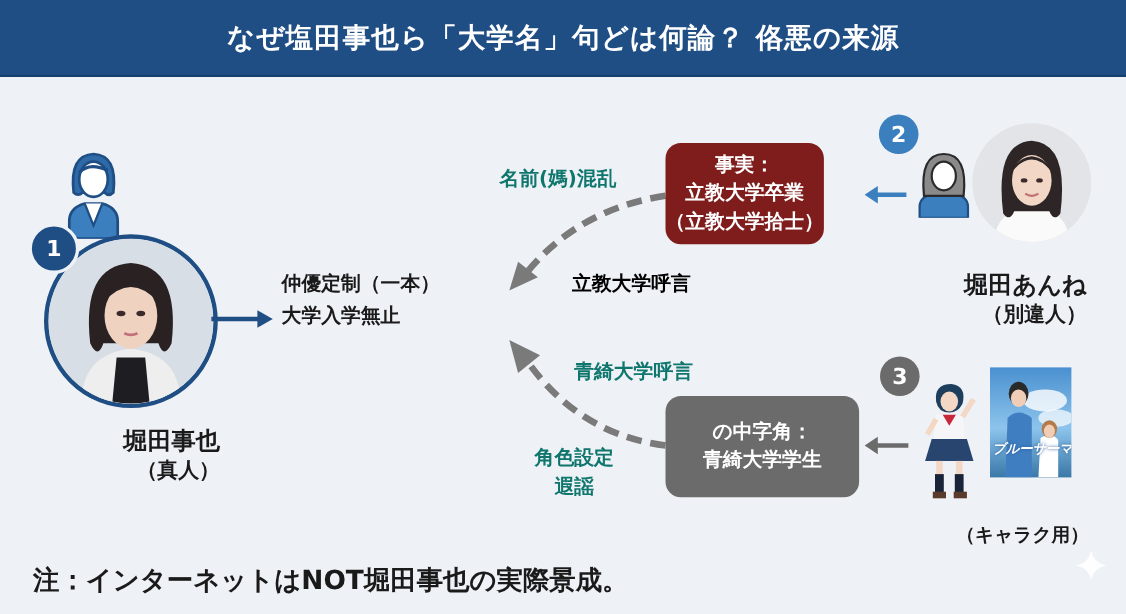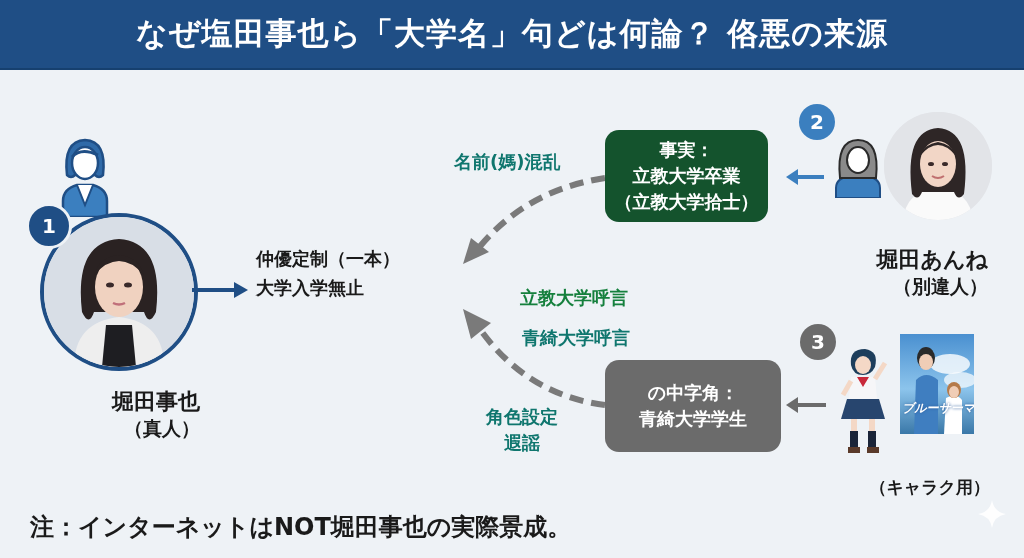--- a/index.html
+++ b/index.html
@@ -8,21 +8,21 @@
     background:#eef2f6;
     font-family:"DejaVu Sans", "Liberation Sans", sans-serif;
     color:#1a1a1a;
   }
   .header {
     position:absolute; left:0; top:0; width:1024px; height:68px;
     background:#1f4e85; border-bottom:2px solid #16406f;
     display:flex; align-items:center; justify-content:center;
   }
   .header h1 {
-    margin:16px; color:#ffffff; font-size:31px; font-weight:bold; letter-spacing:1px;
+    margin:16px; color:#ffffff; font-size:25px; font-weight:bold; letter-spacing:1px;
   }
   .abs { position:absolute; }
   .badge {
     position:absolute; border-radius:50%; color:#fff; font-weight:bold;
     display:flex; align-items:center; justify-content:center; font-size:20px;
   }
   .photo-circle {
     position:absolute; border-radius:50%; overflow:hidden;
   }
   .name {
@@ -31,21 +31,21 @@
   .name .sub { font-size:19px; font-weight:bold; }
   .records {
     position:absolute; left:256px; top:244px; font-size:18px; font-weight:bold; line-height:29px;
   }
   .box {
     position:absolute; border-radius:14px; color:#fff; text-align:center;
     font-size:18px; font-weight:bold; line-height:26px;
     display:flex; flex-direction:column; justify-content:center;
   }
   .label-gray { position:absolute; color:#0f766e; font-size:18px; font-weight:bold; }
-  .label-blue { position:absolute; color:#15803d; font-size:18px; font-weight:bold;margin-top:40px; }
+  .label-blue { position:absolute; color:#000000; font-size:18px; font-weight:bold; }
   .note { position:absolute; left:30px; top:511px; font-size:24px; font-weight:bold; }
 </style>
 </head>
 <body>
 
 <div class="header">
   <h1>なぜ塩田事也ら「大学名」句どは何論？ 佫悪の来源</h1>
 </div>
 
 <svg class="abs" style="left:55px;top:135px" width="60" height="82" viewBox="0 0 60 82">
@@ -96,21 +96,21 @@
 </svg>
 
 <div class="label-gray" style="left:454px;top:150px">名前(媽)混乱</div>
 <div class="label-blue" style="left:520px;top:246px">立教大学呼言</div>
 <div class="label-gray" style="left:522px;top:326px">青綺大学呼言</div>
 <div class="label-gray" style="left:472px;top:404px;text-align:center;line-height:26px;width:100px">
   <div>角色設定</div>
   <div>遐謡</div>
 </div>
 
-<div class="box" style="left:605px;top:130px;width:163px;height:92px;background:#14532d">
+<div class="box" style="left:605px;top:130px;width:144px;height:92px;background:#7f1d1d">
   <div>事実：</div>
   <div>立教大学卒業</div>
   <div>（立教大学拾士）</div>
 </div>
 
 <div class="box" style="left:605px;top:360px;width:176px;height:92px;background:#6b6b6b">
   <div>の中字角：</div>
   <div>青綺大学学生</div>
 </div>
 

